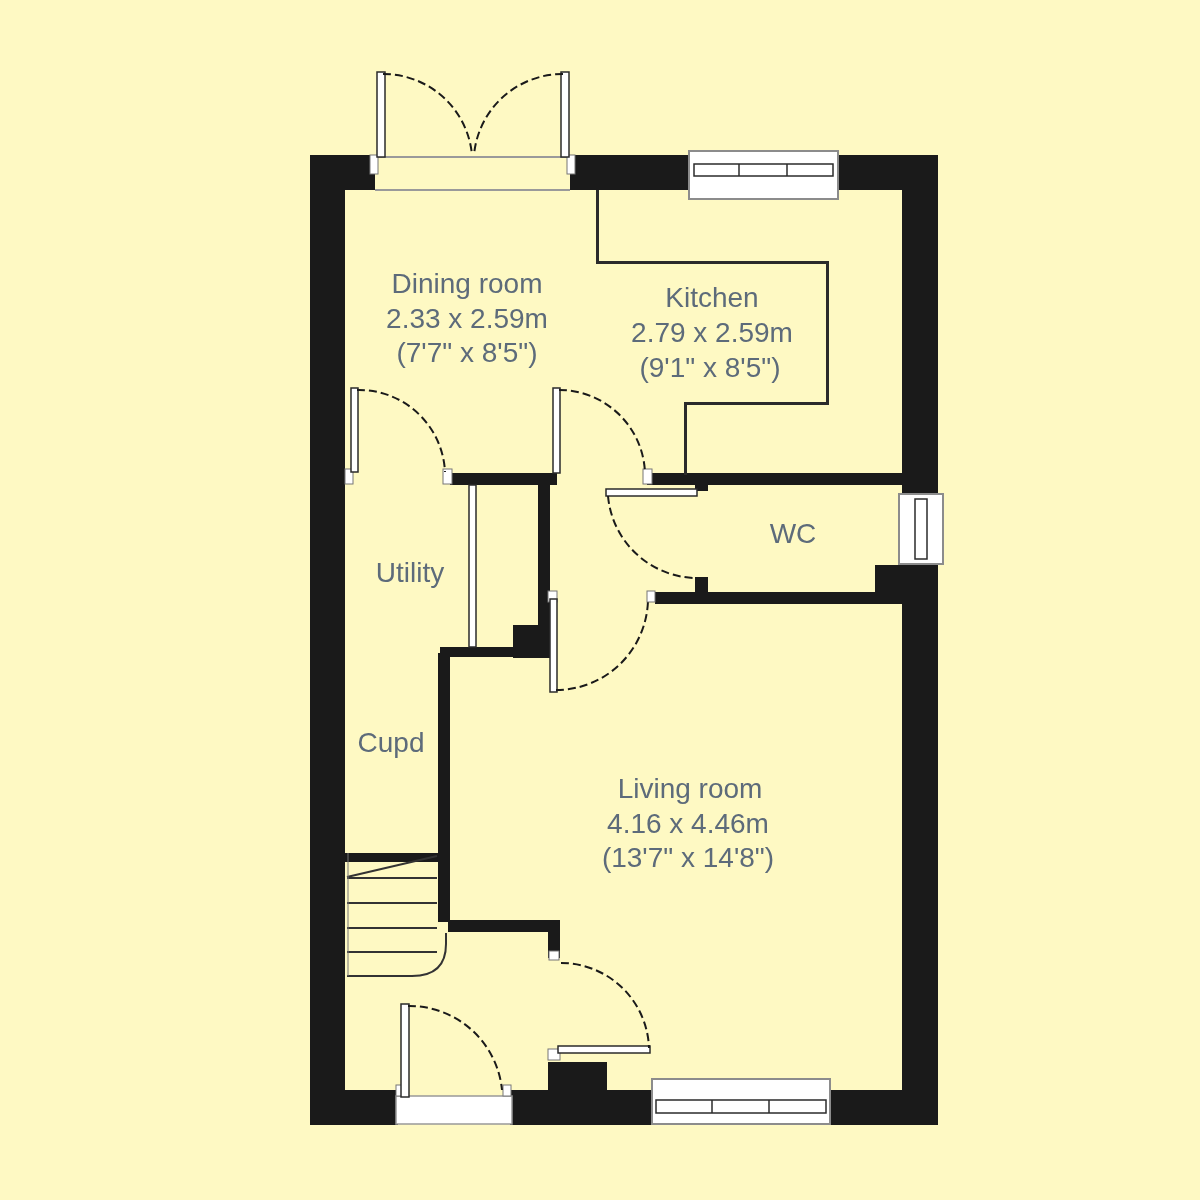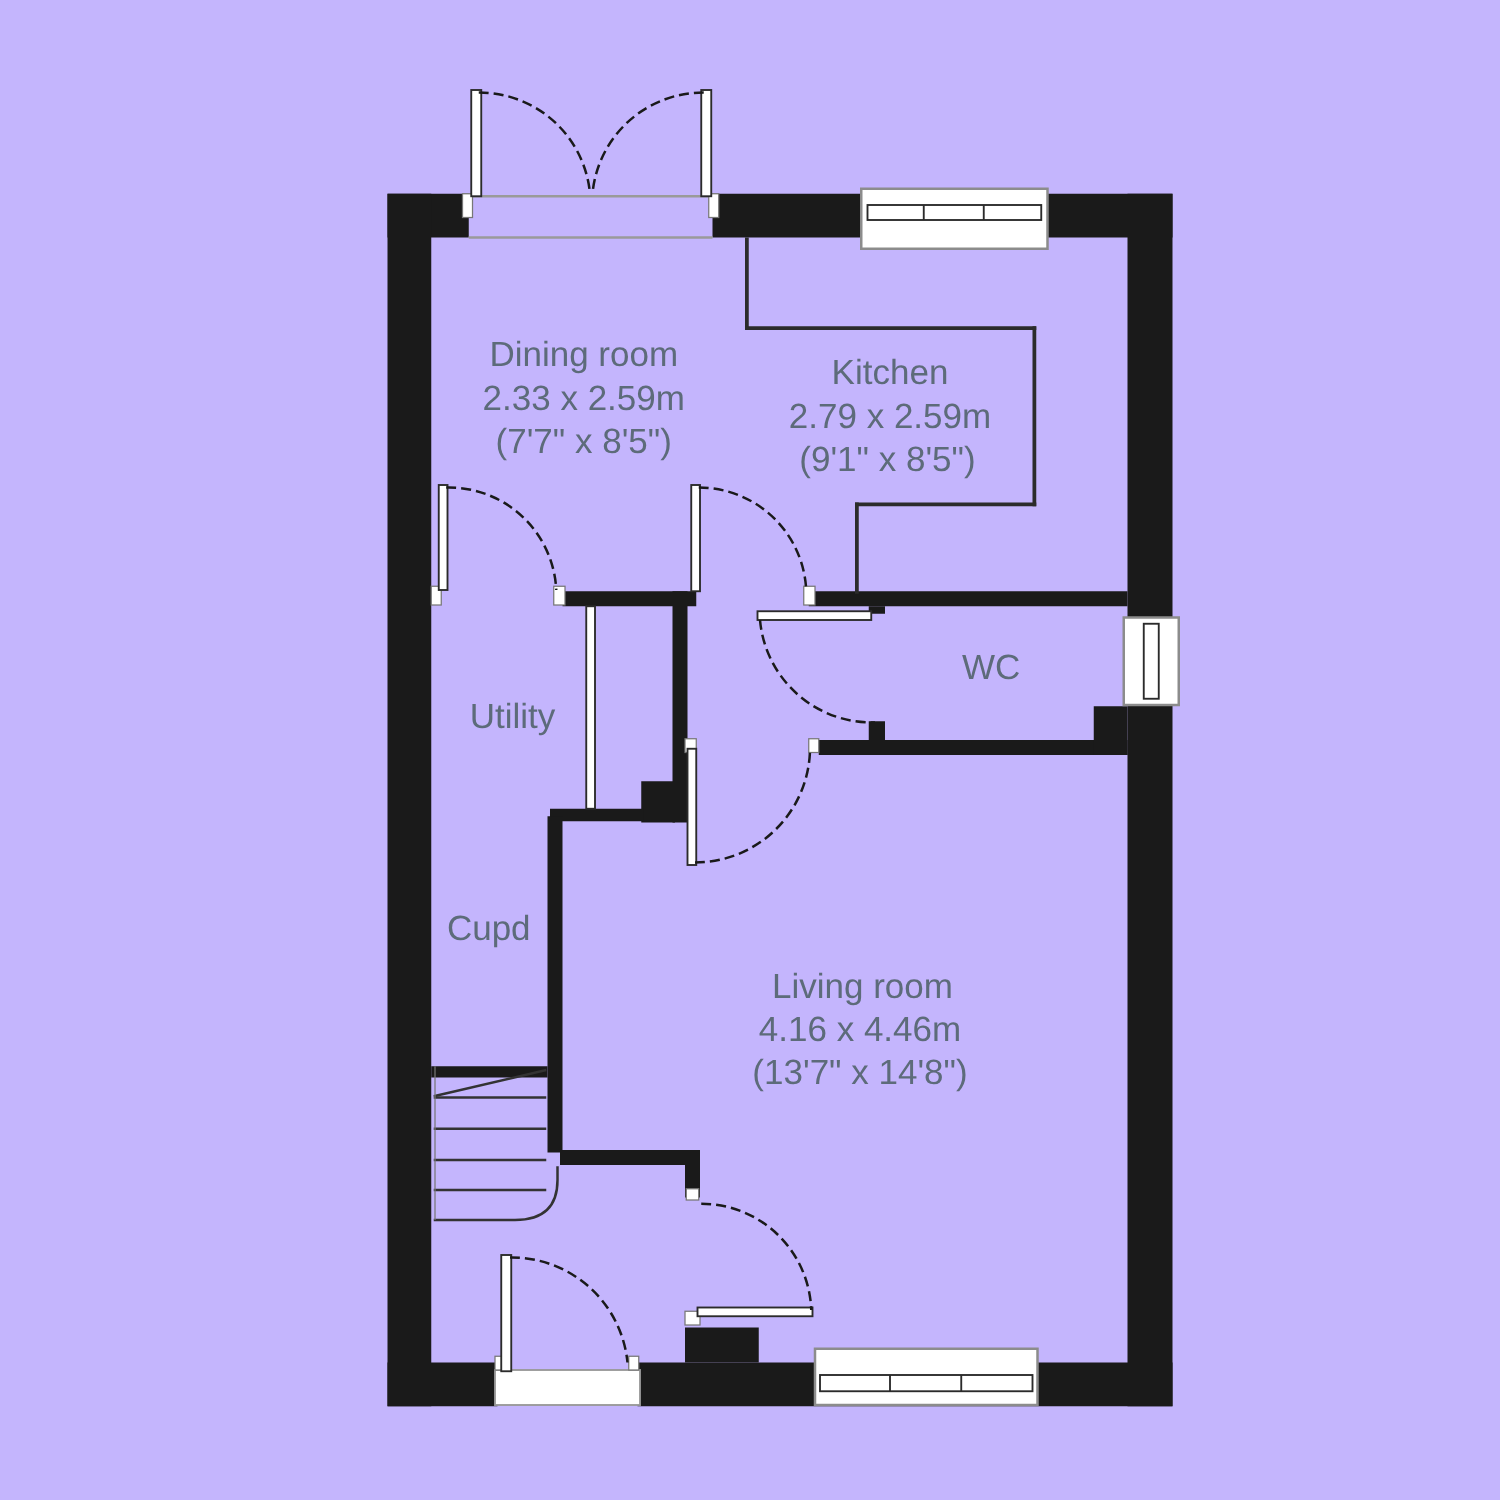--- a/index.html
+++ b/index.html
@@ -5,21 +5,21 @@
   html,body{
     margin:0;
     padding:0;
     background:#ffffff;
     font-family:"Liberation Sans", sans-serif;
   }
   .canvas{
     position:relative;
     width:1200px;
     height:1200px;
-    background:#c4b5fd;
+    background:#fef9c3;
     overflow:hidden;
     text-align:right;
   }
   svg{display:block}
   .room-label{
     font-family:"Liberation Sans", sans-serif;
     font-size:28px;
     fill:#5d6b7a;
     text-anchor:middle;
   }

